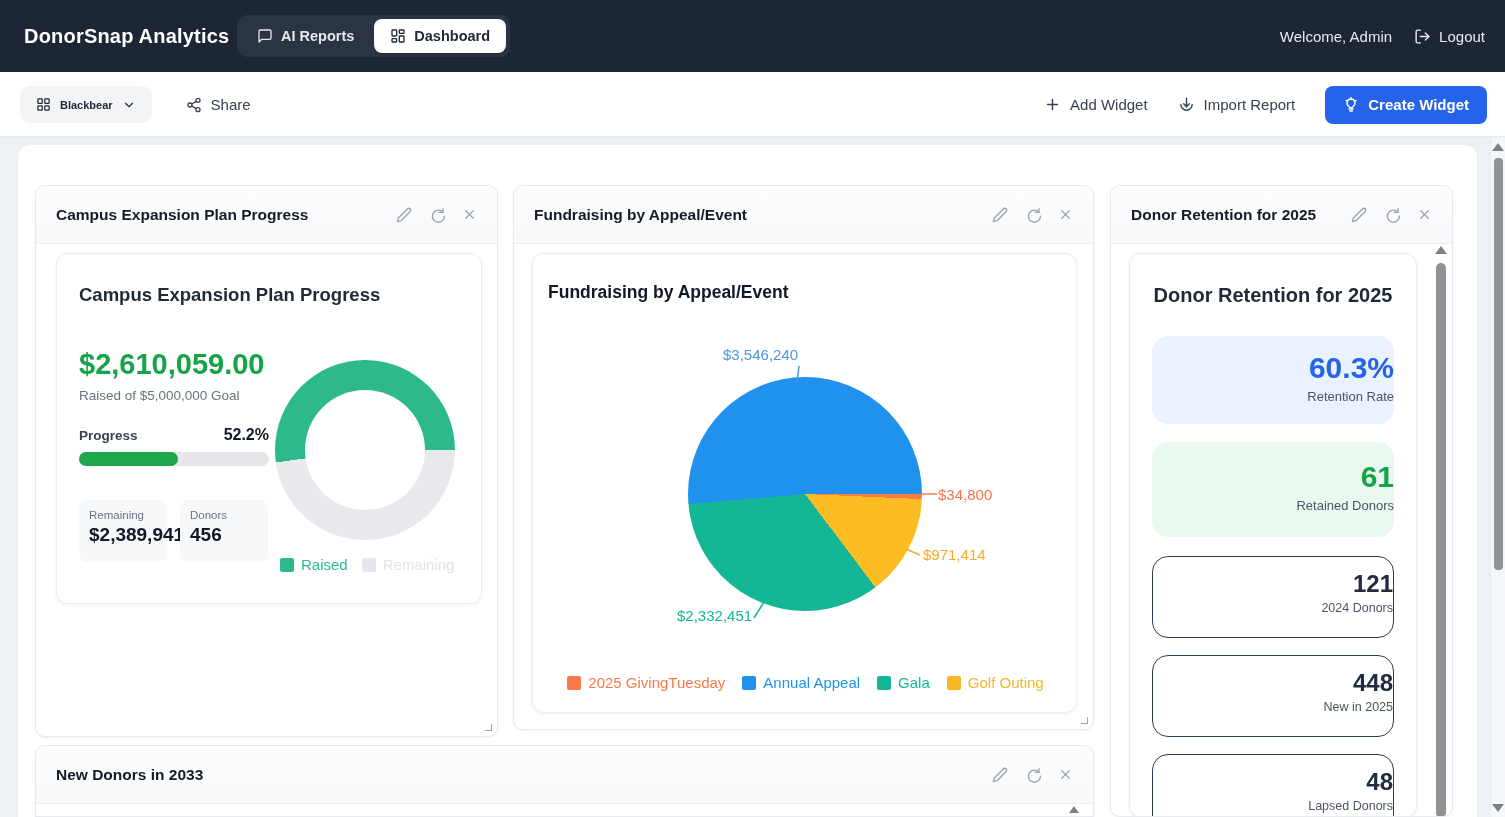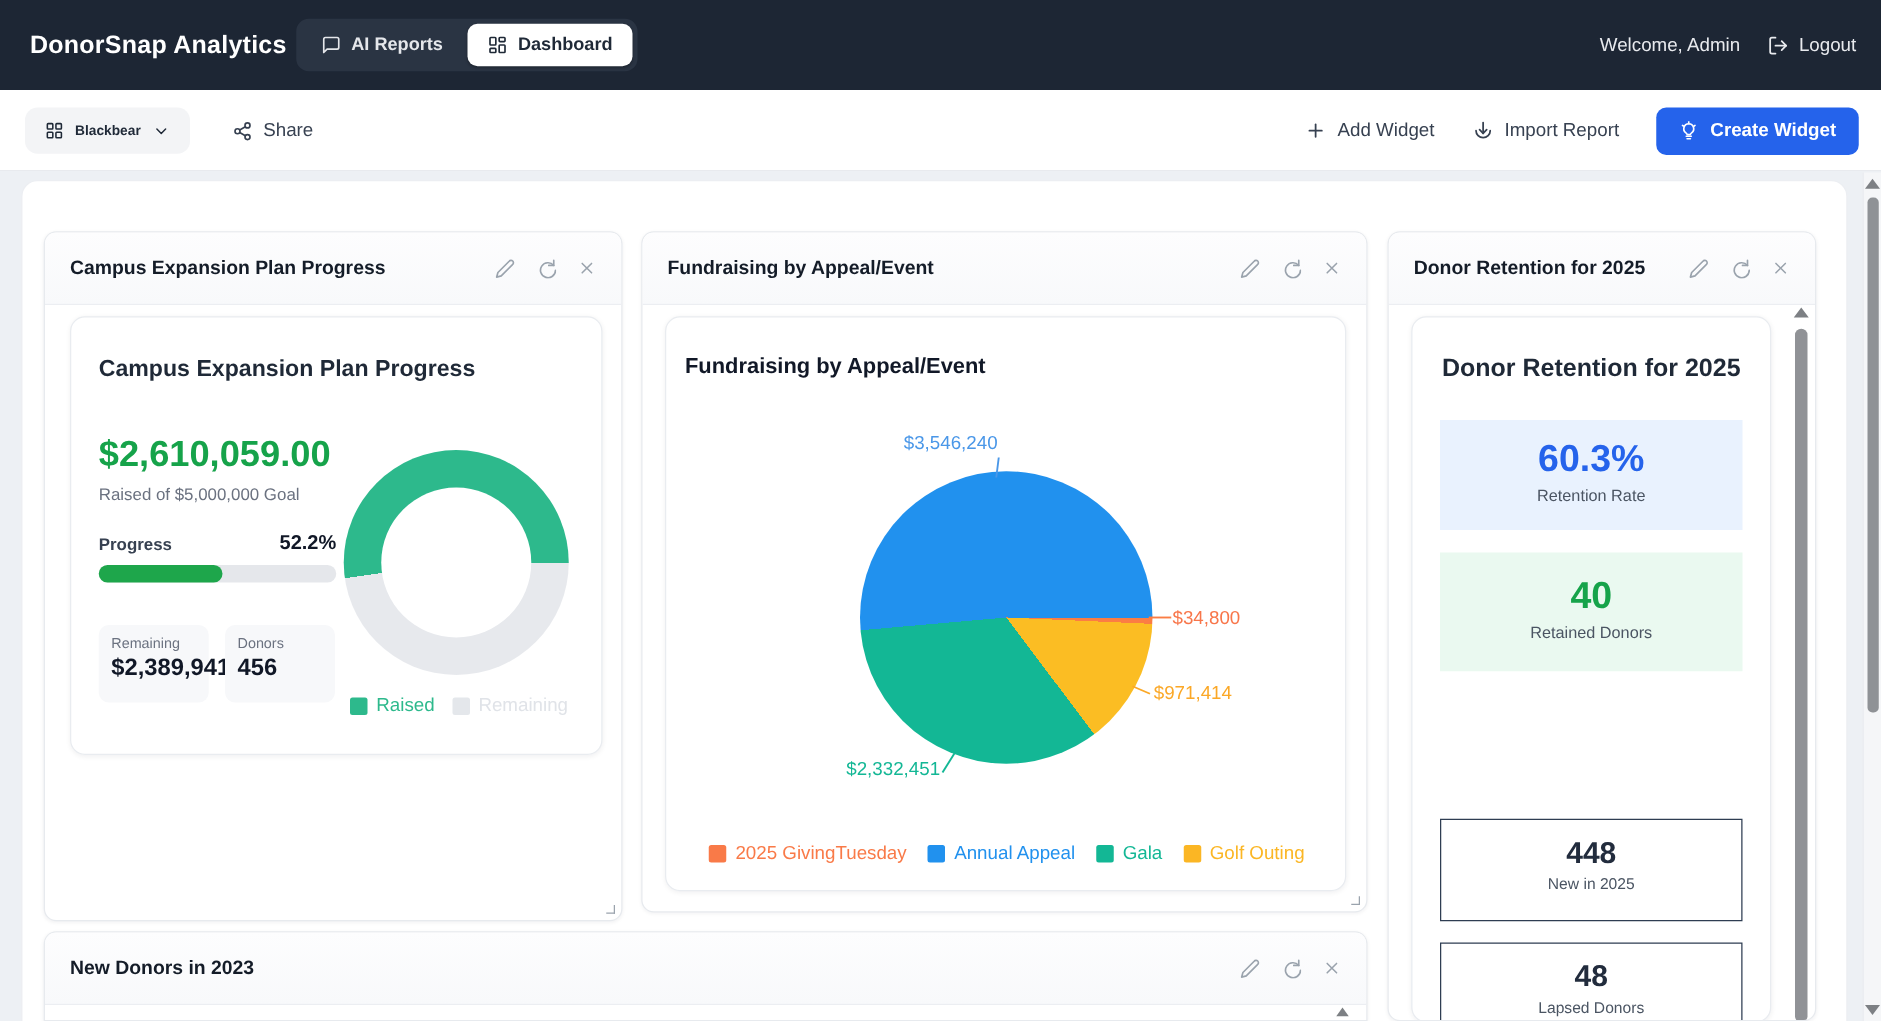--- a/index.html
+++ b/index.html
@@ -70,21 +70,21 @@
   .lbl-red   { left:405px; top:232px; color:#f8764a; }
   .lbl-amber { left:390px; top:292px; color:#fba827; }
   .lbl-teal  { left:144px; top:353px; color:#13b795; }
   .leader-svg { position:absolute; left:0; top:0; pointer-events:none; }
   .fund-legend { position:absolute; left:0; top:420px; width:545px; display:flex; justify-content:center; gap:17px; align-items:center; }
 
   
   #w-ret { left:1092px; top:40px; width:343px; height:632px; }
   #ret-card { left:18px; top:67px; width:288px; height:565px; overflow:hidden; }
   .ret-title { position:absolute; left:0; top:30px; width:100%; text-align:center; font-size:20px; font-weight:bold; color:#1f2937; }
-  .ret-box { position:absolute; left:22px; width:242px; border-radius:0; text-align:center; }
+  .ret-box { position:absolute; left:22px; width:242px; border-radius:16px; text-align:right; }
   .ret-val { font-size:30px; font-weight:bold; }
   .ret-cap { font-size:13px; color:#4b5563; margin-top:4px; }
   #ret-blue  { top:82px;  height:88px; background:#e9f2fe; padding-top:15px; }
   #ret-blue .ret-val { color:#2563eb; }
   #ret-green { top:188px; height:95px; background:#eaf9f0; padding-top:18px; }
   #ret-green .ret-val { color:#16a34a; }
   .ret-outline { height:82px; background:#fff; border:1px solid #2e3d52; padding-top:13px; }
   .ret-outline .ret-val { font-size:24px; color:#222c3d; }
   .ret-outline .ret-cap { font-size:12.5px; margin-top:3px; }
   #ret-1 { top:302px; } #ret-2 { top:401px; } #ret-3 { top:500px; }
@@ -361,41 +361,45 @@
           </span>
         </div>
       </div>
       <div class="inner-card" id="ret-card">
         <div class="ret-title">Donor Retention for 2025</div>
         <div class="ret-box" id="ret-blue">
           <div class="ret-val">60.3%</div>
           <div class="ret-cap">Retention Rate</div>
         </div>
         <div class="ret-box" id="ret-green">
-          <div class="ret-val">40</div>
+          <div class="ret-val">61</div>
           <div class="ret-cap">Retained Donors</div>
+        </div>
+        <div class="ret-box ret-outline" id="ret-1">
+          <div class="ret-val">121</div>
+          <div class="ret-cap">2024 Donors</div>
         </div>
         <div class="ret-box ret-outline" id="ret-2">
           <div class="ret-val">448</div>
           <div class="ret-cap">New in 2025</div>
         </div>
         <div class="ret-box ret-outline" id="ret-3">
           <div class="ret-val">48</div>
           <div class="ret-cap">Lapsed Donors</div>
         </div>
       </div>
       <div class="mini-scroll" id="ret-scroll">
         <div class="tri-up"></div>
         <div class="mini-thumb"></div>
       </div>
     </div>
 
     <div class="widget" id="w-new">
       <div class="w-head">
-        <div class="w-title">New Donors in 2023</div>
+        <div class="w-title">New Donors in 2033</div>
         <div class="w-icons">
           <span class="icon">
             <svg width="16" height="16" viewBox="0 0 24 24" fill="none" stroke="currentColor" stroke-width="2" stroke-linecap="round" stroke-linejoin="round">
                 <path d="M17 3a2.85 2.85 0 1 1 4 4L7.5 20.5 2 22l1.5-5.5Z"></path>
               </svg>
           </span>
           <span class="icon">
             <svg width="16" height="16" viewBox="0 0 24 24" fill="none" stroke="currentColor" stroke-width="2" stroke-linecap="round" stroke-linejoin="round">
                 <polyline points="21 2 21 8 15 8"></polyline>
                 <path d="M21 8a9 9 0 1 0 2.1 5.8"></path>

